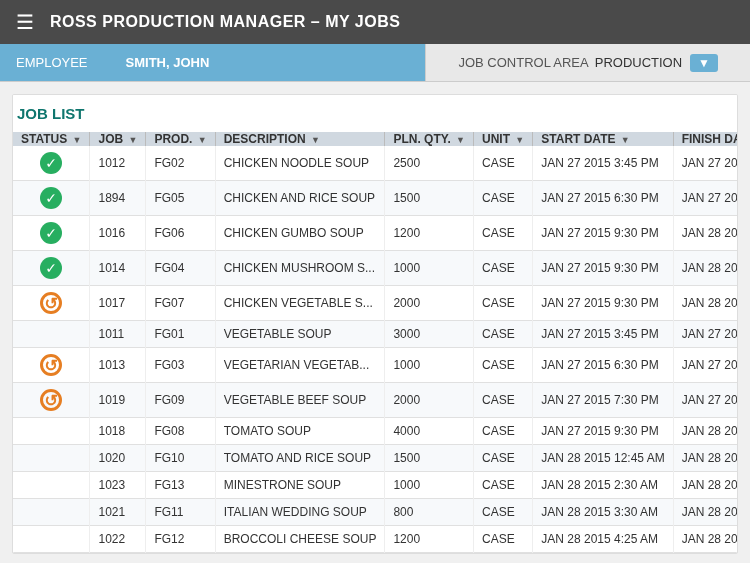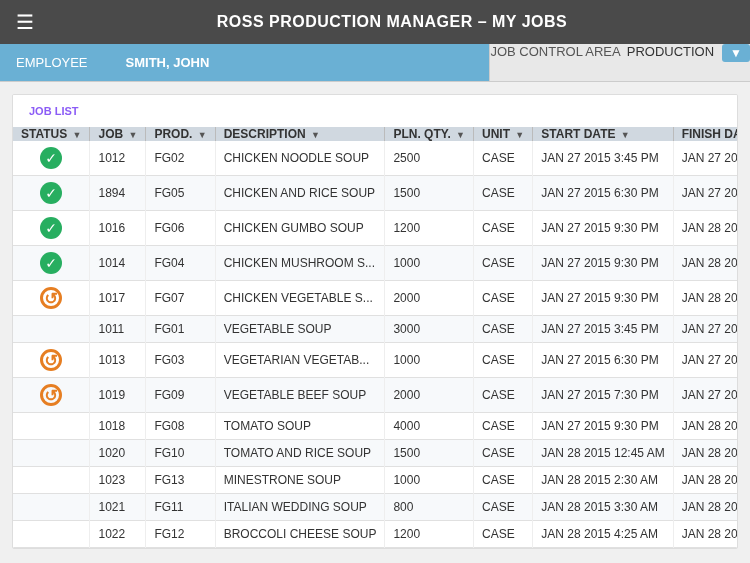--- a/index.html
+++ b/index.html
@@ -8,21 +8,21 @@
     
     .top-bar {
       background: #4a4a4a;
       color: white;
       display: flex;
       align-items: center;
       padding: 0 16px;
       height: 44px;
     }
     .hamburger { font-size: 20px; cursor: pointer; margin-right: 16px; }
-    .top-title { flex: 1; text-align: center; font-size: 16px; font-weight: bold; letter-spacing: 0.5px; }
+    .top-title { flex: 1; font-size: 16px; font-weight: bold; letter-spacing: 0.5px; }
 
     
     .employee-bar {
       display: flex;
       height: 38px;
       border-bottom: 1px solid #ccc;
     }
     .employee-section {
       background: #6ab0d4;
       color: white;
@@ -30,44 +30,44 @@
       align-items: center;
       padding: 0 16px;
       font-size: 13px;
       flex: 1;
     }
     .employee-label { font-weight: normal; margin-right: 6px; }
     .employee-name { font-weight: bold; margin-left: 32px; }
     .job-control-section {
       background: #e8e8e8;
       display: flex;
-      align-items: flex-start;
-      padding: 0 0;
+      align-items: center;
+      padding: 0 32px;
       font-size: 13px;
       min-width: 260px;
       border-left: 1px solid #ccc;
     }
     .job-control-label { color: #555; margin-right: 6px; }
     .job-control-value { font-weight: normal; color: #333; margin-right: 8px; }
     .dropdown-arrow { color: white; background: #6ab0d4; padding: 2px 8px; border-radius: 3px; font-size: 12px; cursor: pointer; }
 
     
     .main-content {
       background: white;
       margin: 12px;
       border: 1px solid #ddd;
       border-radius: 2px;
       overflow: hidden;
     }
 
     .job-list-title {
-      padding: 10px 16px;
-      font-size: 11px;
+      padding: 10px 4px;
+      font-size: 15px;
       font-weight: bold;
-      color: #8b5cf6;
+      color: #0f766e;
       background: white;
     }
 
     
     table {
       width: 100%;
       border-collapse: collapse;
       font-size: 12px;
     }
     thead tr {

